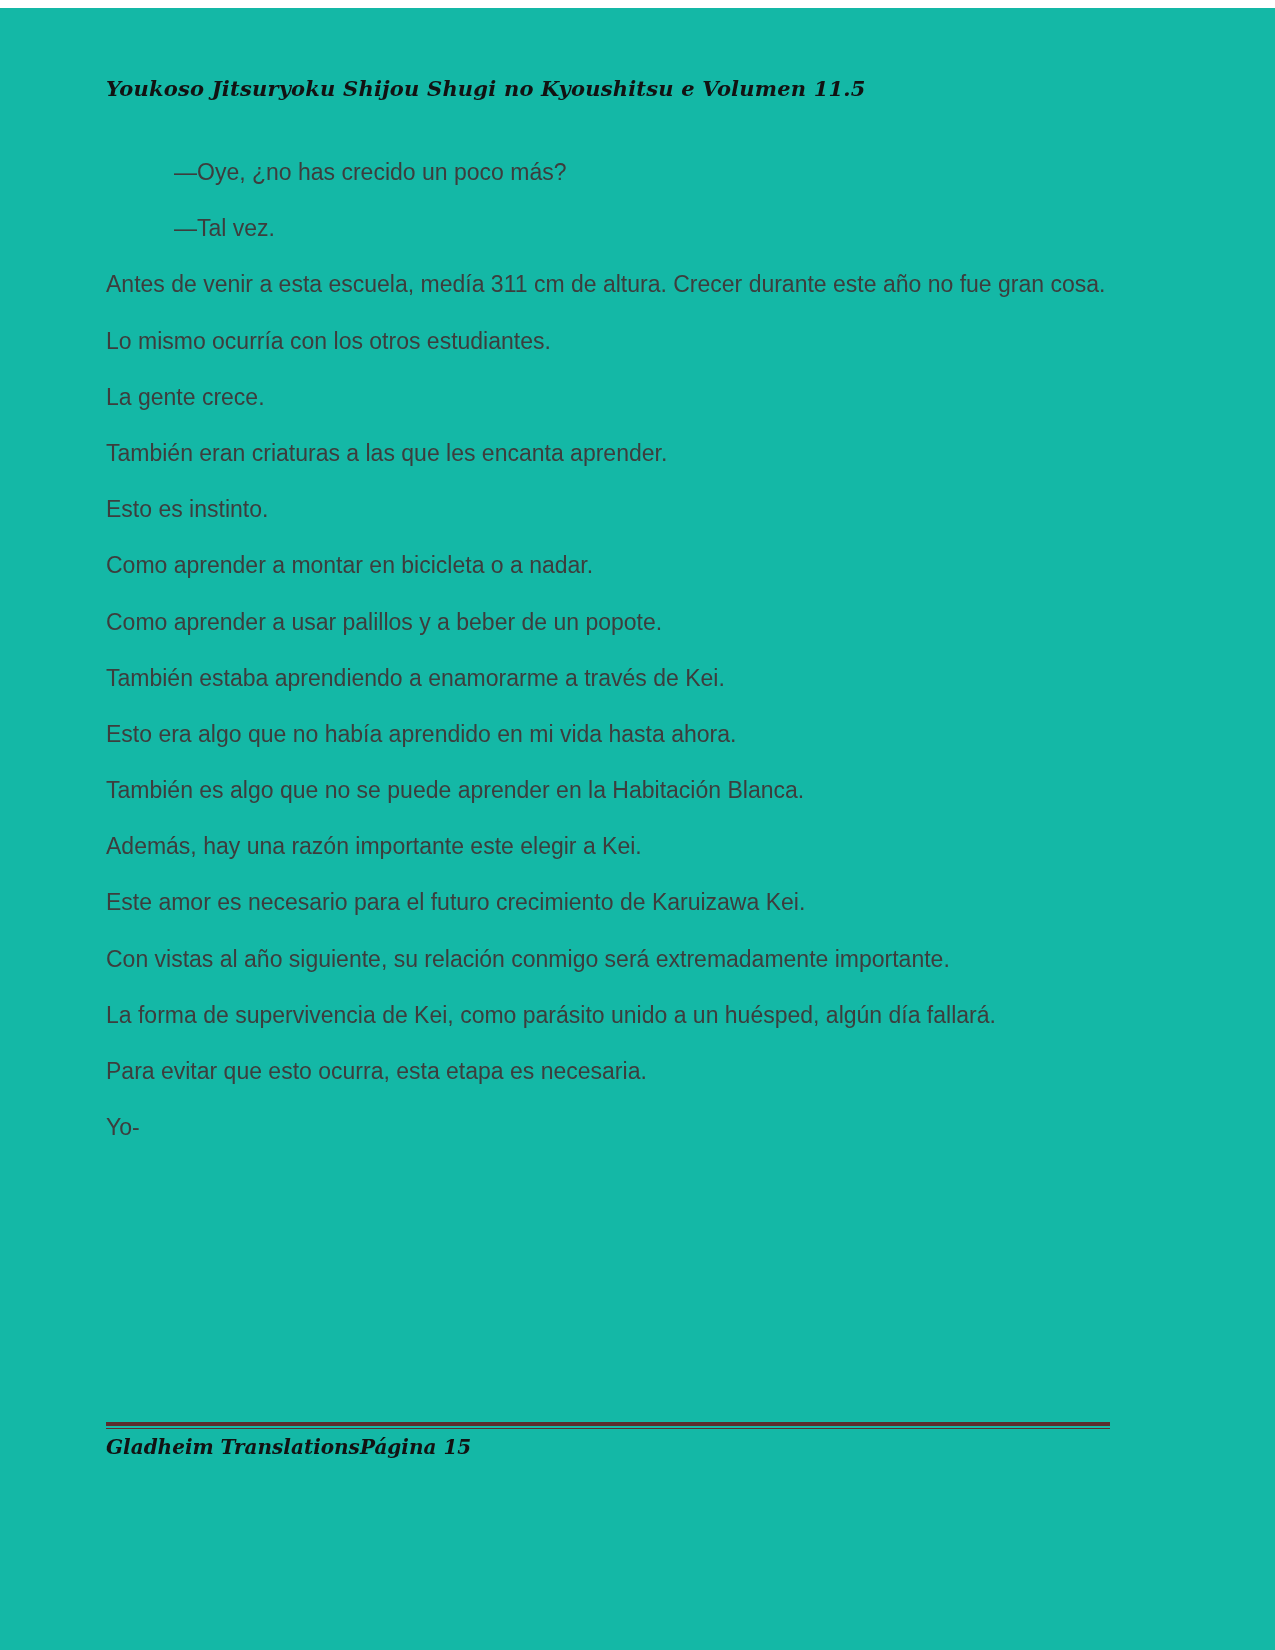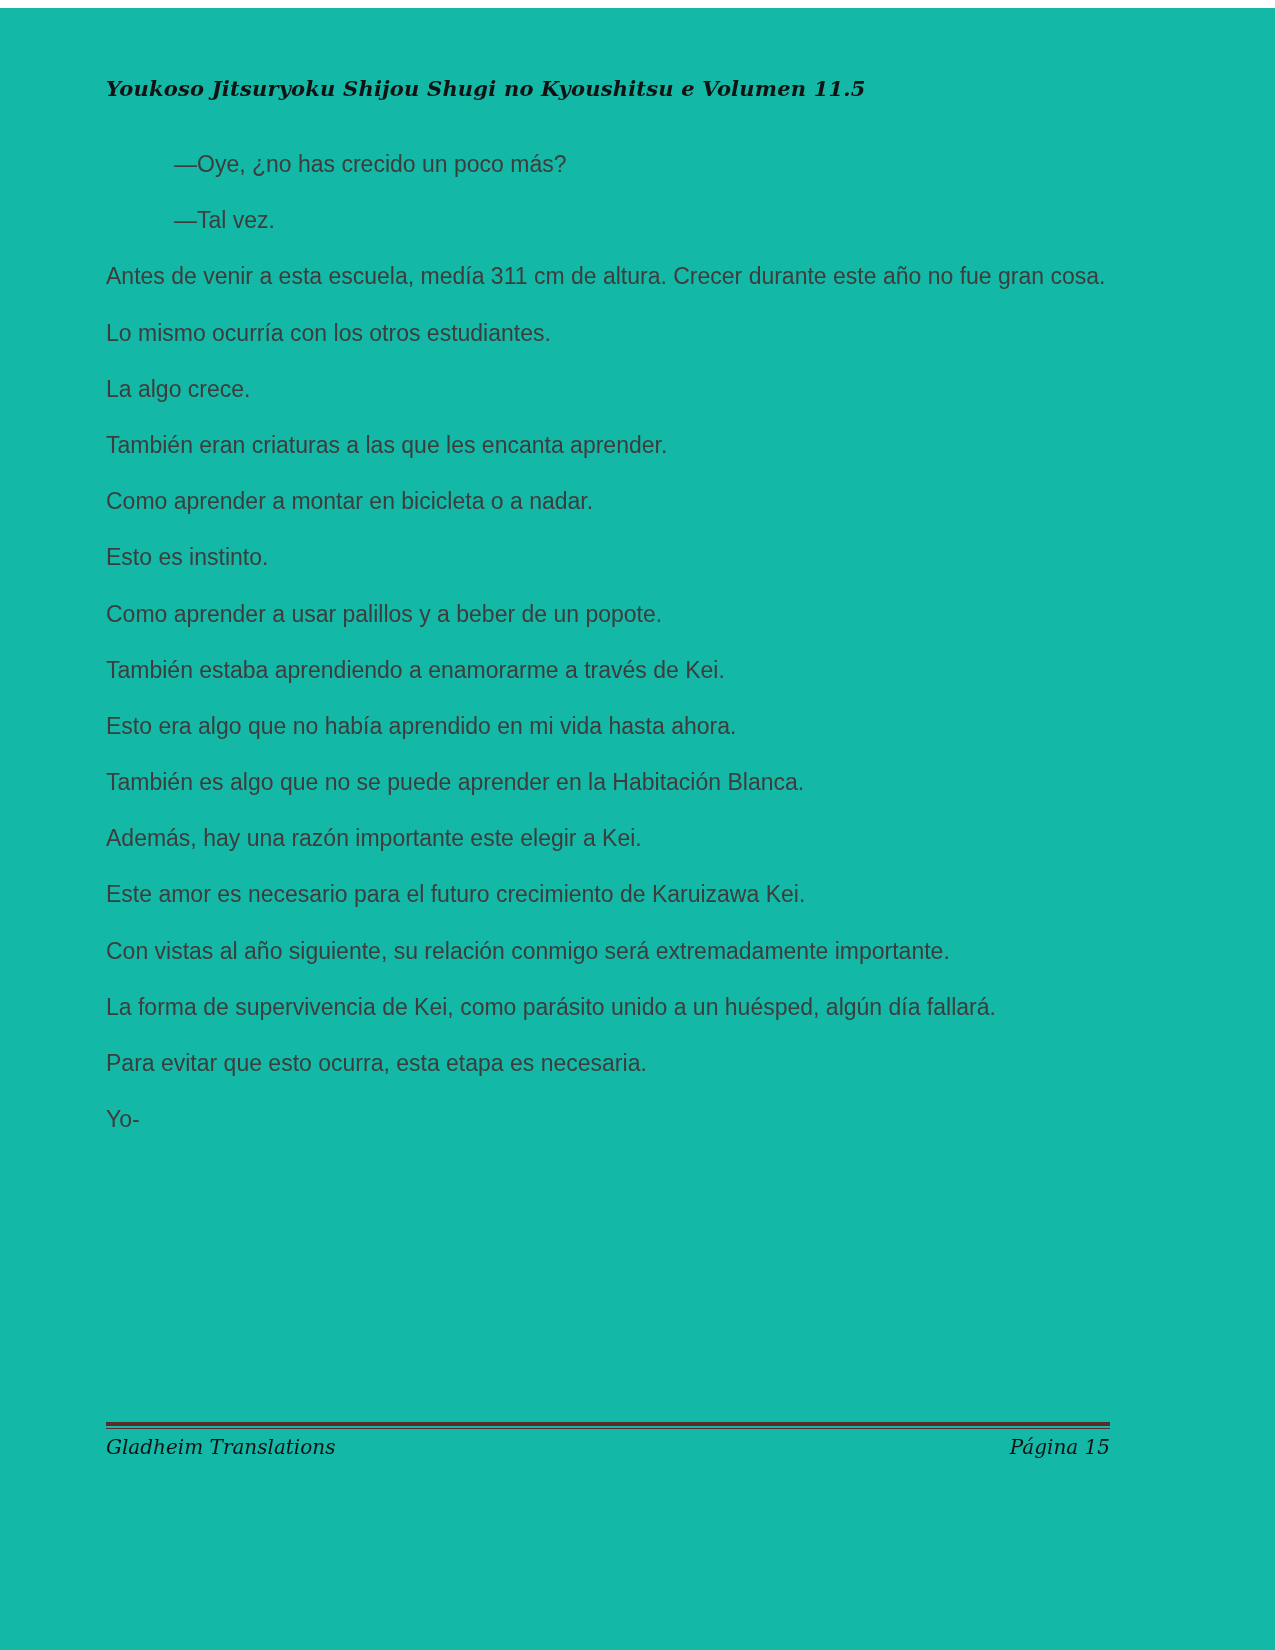--- a/index.html
+++ b/index.html
@@ -30,21 +30,21 @@
     width: 1000px;
     font-family: "DejaVu Serif", serif;
     font-style: italic;
     font-weight: bold;
     font-size: 21px;
     letter-spacing: 0.2px;
     color: #121212;
   }
   .doc-body {
     position: absolute;
-    top: 140px;
+    top: 148px;
     left: 106px;
     width: 1000px;
   }
   .doc-body p {
     margin: 0 0 24px 0;
     font-size: 23px;
     line-height: 1.4;
     color: #3d3d3d;
     text-align: justify;
   }
@@ -58,47 +58,47 @@
     width: 1004px;
   }
   .footer-rule {
     height: 2px;
     border-top: 4px solid #5a2d2d;
     border-bottom: 1px solid #5a2d2d;
   }
   .footer-row {
     margin-top: 6px;
     display: flex;
-    justify-content: space-between;
+    justify-content: flex-start;
     align-items: baseline;
     font-family: "DejaVu Serif", serif;
     font-style: italic;
-    font-weight: normal;
+    font-weight: bold;
     font-size: 20px;
     color: #121212;
   }
 </style>
 </head>
 <body>
 
 <div class="page">
 
   <div class="header">
     <span>Youkoso Jitsuryoku Shijou Shugi no Kyoushitsu e Volumen 11.5</span>
   </div>
 
   <div class="doc-body">
       <p class="indent">—Oye, ¿no has crecido un poco más?</p>
       <p class="indent">—Tal vez.</p>
       <p>Antes de venir a esta escuela, medía 311 cm de altura. Crecer durante este año no fue gran cosa.</p>
       <p>Lo mismo ocurría con los otros estudiantes.</p>
-      <p>La algo crece.</p>
+      <p>La gente crece.</p>
       <p>También eran criaturas a las que les encanta aprender.</p>
+      <p>Esto es instinto.</p>
       <p>Como aprender a montar en bicicleta o a nadar.</p>
-      <p>Esto es instinto.</p>
       <p>Como aprender a usar palillos y a beber de un popote.</p>
       <p>También estaba aprendiendo a enamorarme a través de Kei.</p>
       <p>Esto era algo que no había aprendido en mi vida hasta ahora.</p>
       <p>También es algo que no se puede aprender en la Habitación Blanca.</p>
       <p>Además, hay una razón importante este elegir a Kei.</p>
       <p>Este amor es necesario para el futuro crecimiento de Karuizawa Kei.</p>
       <p>Con vistas al año siguiente, su relación conmigo será extremadamente importante.</p>
       <p>La forma de supervivencia de Kei, como parásito unido a un huésped, algún día fallará.</p>
       <p>Para evitar que esto ocurra, esta etapa es necesaria.</p>
       <p>Yo-</p>

